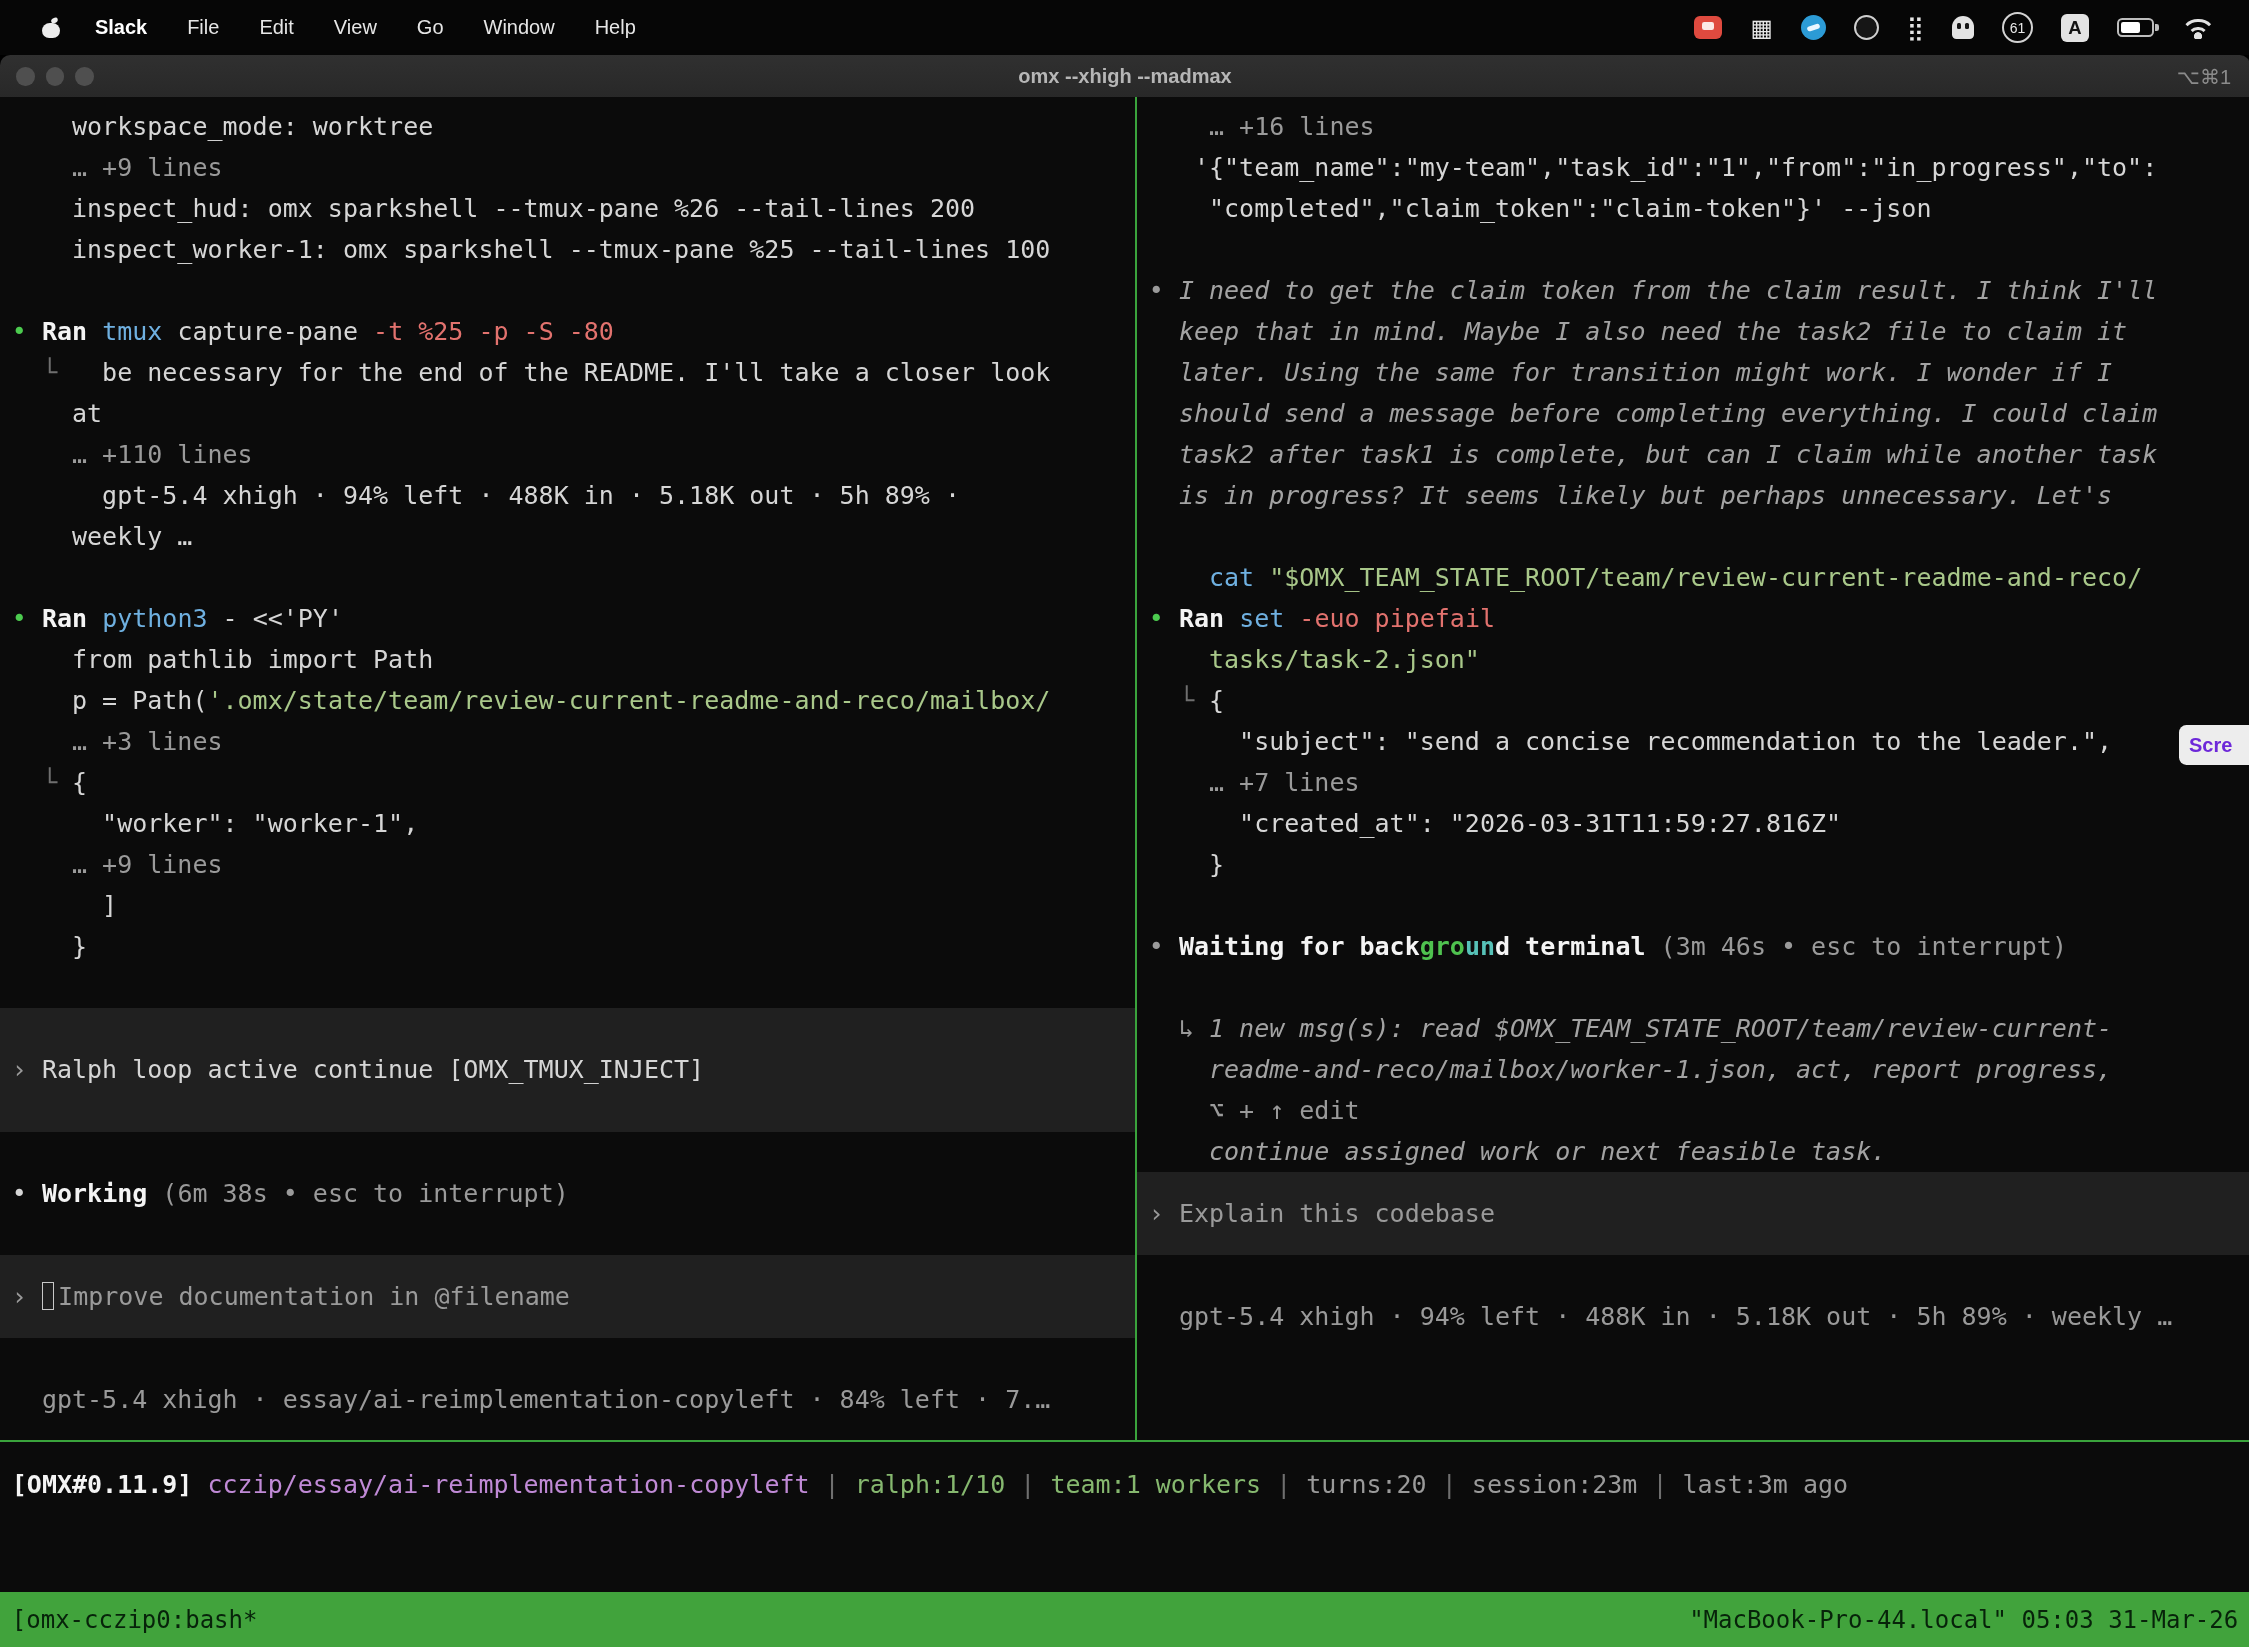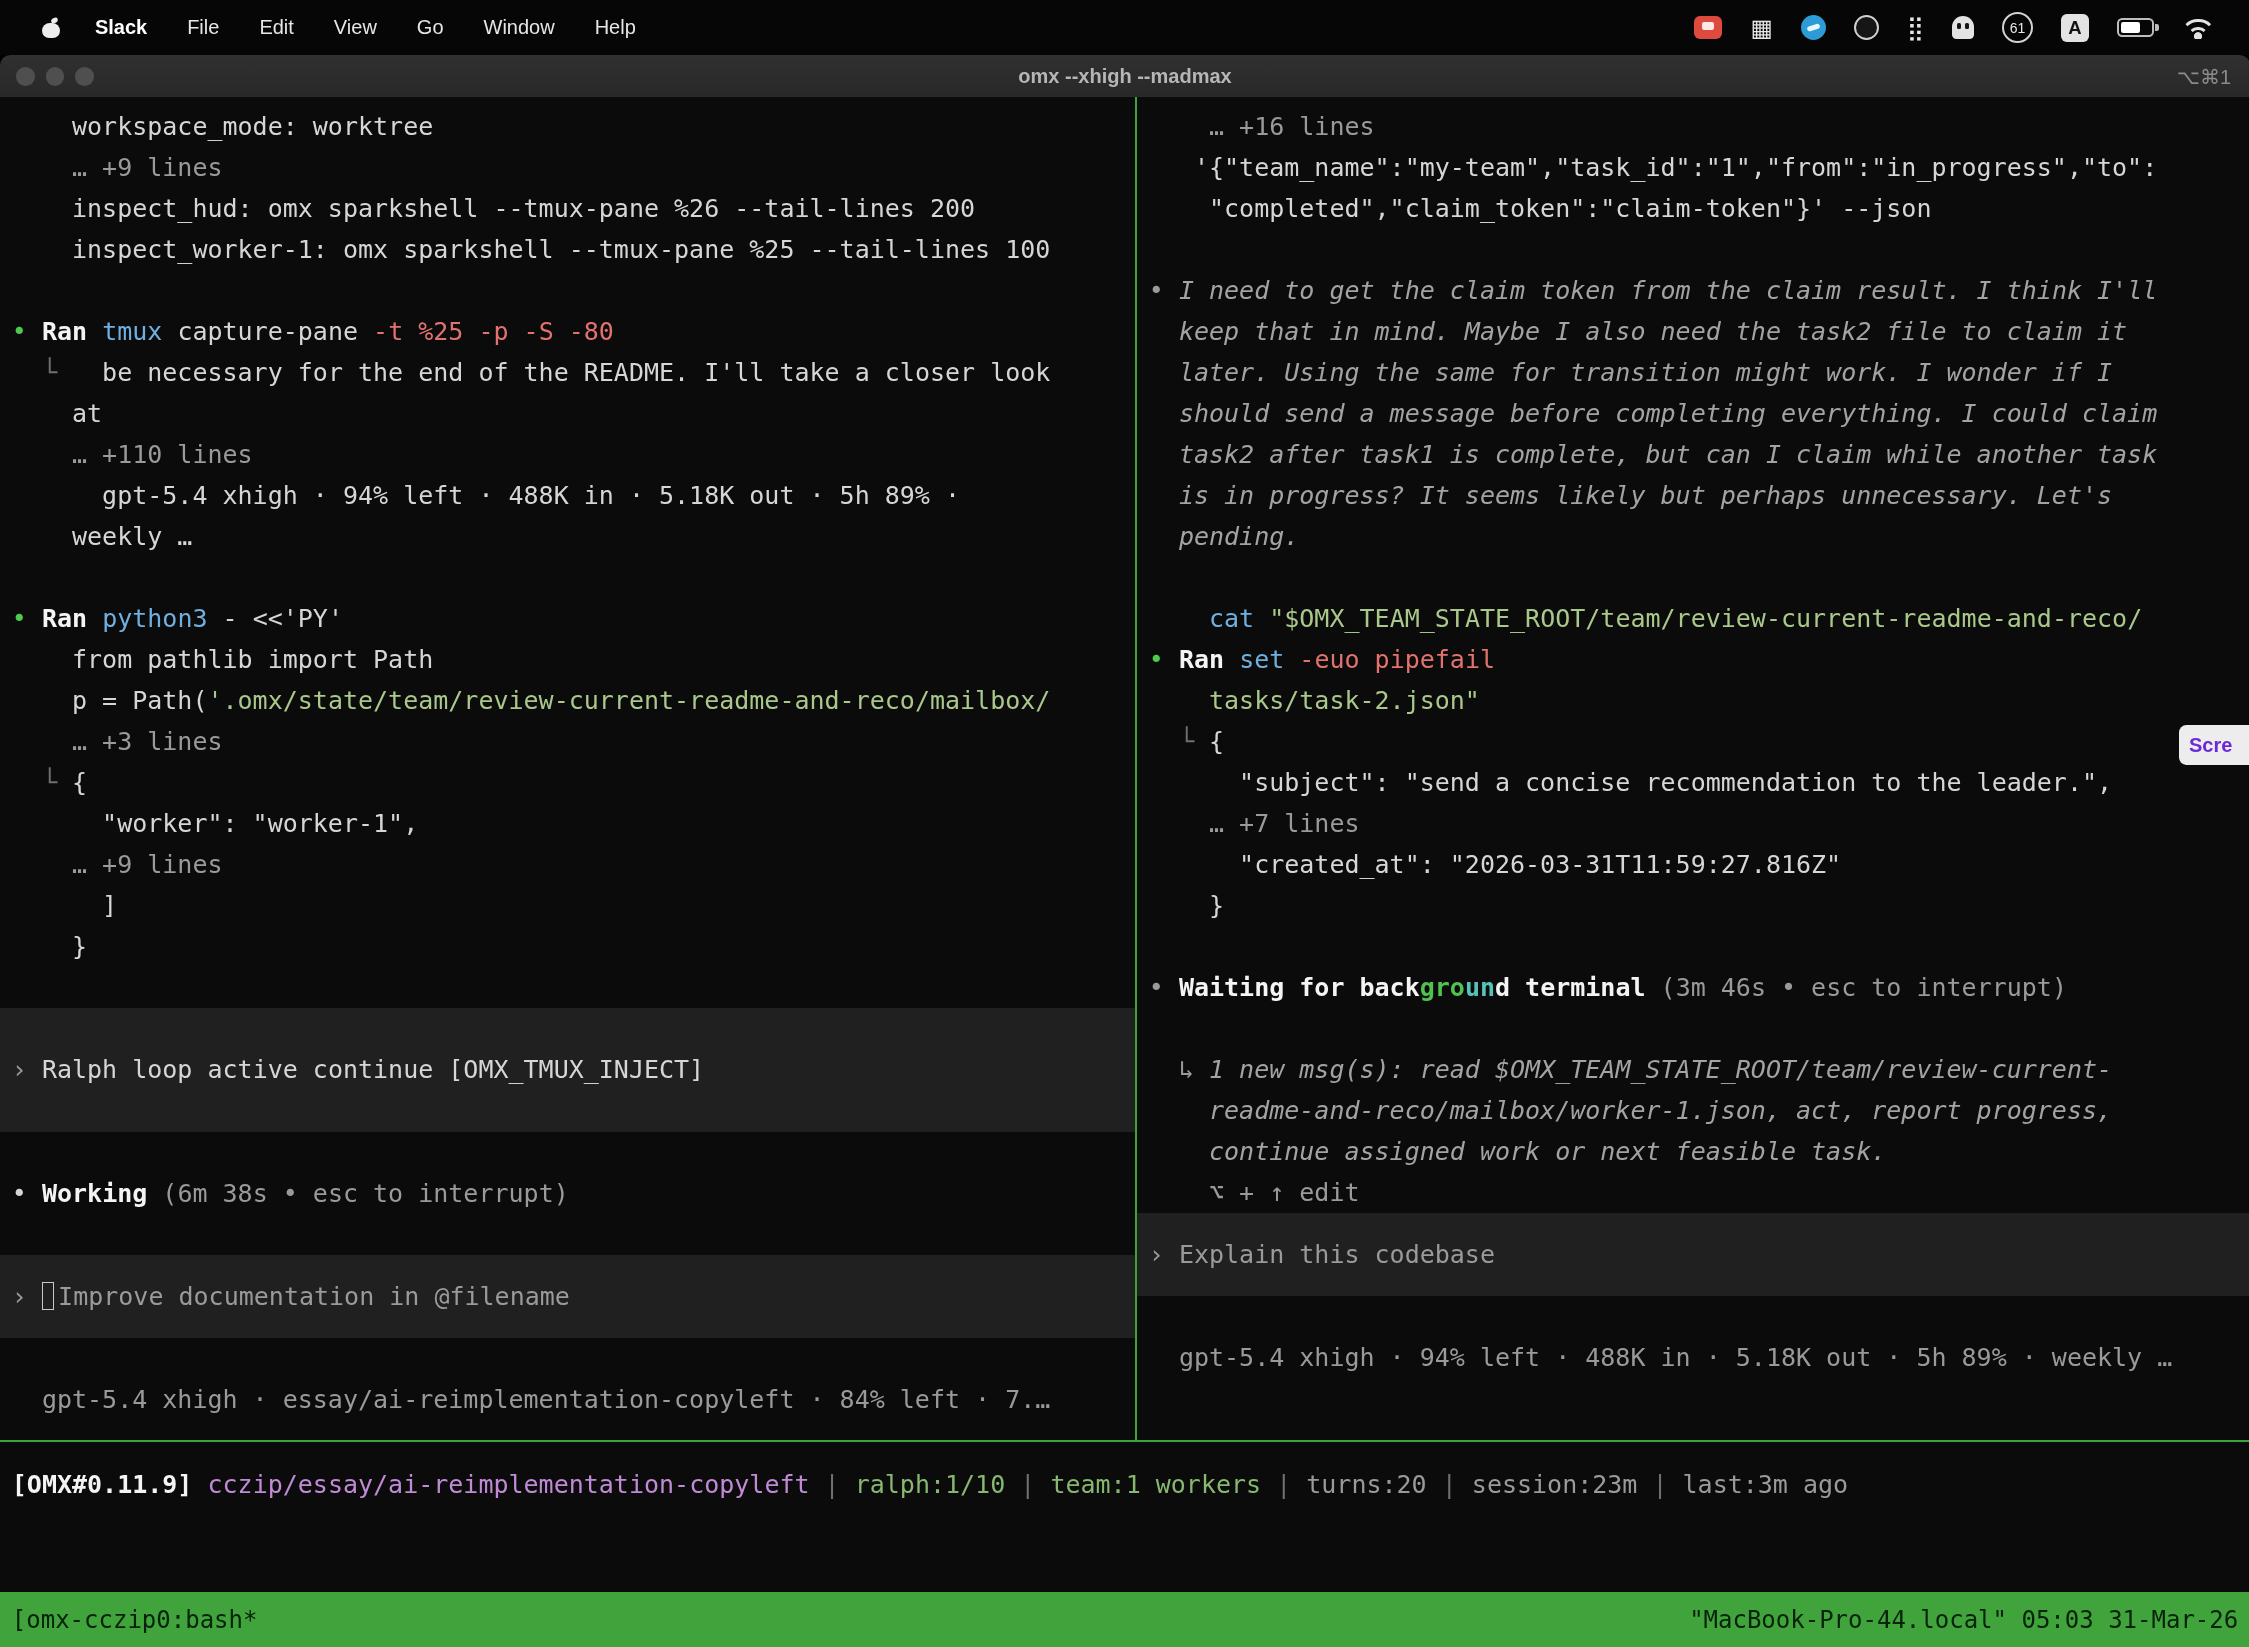--- a/index.html
+++ b/index.html
@@ -175,37 +175,36 @@
             <div class="line"><span class="s-dim">    … +16 lines</span></div>
             <div class="line"><span class="s-w">   '{"team_name":"my-team","task_id":"1","from":"in_progress","to":</span></div>
             <div class="line"><span class="s-w">    "completed","claim_token":"claim-token"}' --json</span></div>
             <div class="line"></div>
             <div class="line"><span class="s-dim">•</span><span class="s-w"> </span><span class="s-it">I need to get the claim token from the claim result. I think I'll</span></div>
             <div class="line"><span class="s-it">  keep that in mind. Maybe I also need the task2 file to claim it</span></div>
             <div class="line"><span class="s-it">  later. Using the same for transition might work. I wonder if I</span></div>
             <div class="line"><span class="s-it">  should send a message before completing everything. I could claim</span></div>
             <div class="line"><span class="s-it">  task2 after task1 is complete, but can I claim while another task</span></div>
             <div class="line"><span class="s-it">  is in progress? It seems likely but perhaps unnecessary. Let's</span></div>
-            <div class="line"><span class="s-it">  pending.</span></div>
             <div class="line"></div>
             <div class="line"><span class="s-w">    </span><span class="s-blue">cat</span><span class="s-w"> </span><span class="s-green">"$OMX_TEAM_STATE_ROOT/team/review-current-readme-and-reco/</span></div>
             <div class="line"><span class="s-gbul">•</span><span class="s-w"> </span><span class="s-b">Ran</span><span class="s-w"> </span><span class="s-blue">set</span><span class="s-red"> -euo pipefail</span></div>
             <div class="line"><span class="s-w">    </span><span class="s-green">tasks/task-2.json"</span></div>
             <div class="line"><span class="s-dim2">  └ </span><span class="s-w">{</span></div>
             <div class="line"><span class="s-w">      "subject": "send a concise recommendation to the leader.",</span></div>
             <div class="line"><span class="s-dim">    … +7 lines</span></div>
             <div class="line"><span class="s-w">      "created_at": "2026-03-31T11:59:27.816Z"</span></div>
             <div class="line"><span class="s-w">    }</span></div>
             <div class="line"></div>
             <div class="line"><span class="s-dim">•</span><span class="s-w"> </span><span class="s-b">Waiting for back</span><span class="s-shg">gro</span><span class="s-shc">un</span><span class="s-b">d terminal</span><span class="s-w"> </span><span class="s-dim">(3m 46s • esc to interrupt)</span></div>
             <div class="line"></div>
             <div class="line"><span class="s-dim">  ↳ </span><span class="s-it">1 new msg(s): read $OMX_TEAM_STATE_ROOT/team/review-current-</span></div>
             <div class="line"><span class="s-it">    readme-and-reco/mailbox/worker-1.json, act, report progress,</span></div>
+            <div class="line"><span class="s-dim">    ⌥ + ↑ edit</span></div>
             <div class="line"><span class="s-it">    continue assigned work or next feasible task.</span></div>
-            <div class="line"><span class="s-dim">    ⌥ + ↑ edit</span></div>
             <div class="band sm"><span class="s-dim">›</span><span class="s-dim"> Explain this codebase</span></div>
             <div class="line"></div>
             <div class="line"><span class="s-dim">  gpt-5.4 xhigh · 94% left · 488K in · 5.18K out · 5h 89% · weekly …</span></div>
           </div>
       </div>
       <div class="divider-h"></div>
       <div class="omx-status" id="omx-status"><span class="s-b">[OMX#0.11.9]</span><span class="s-w"> </span><span class="s-purple">cczip/essay/ai-reimplementation-copyleft</span><span class="s-dim2"> | </span><span class="s-green2">ralph:1/10</span><span class="s-dim2"> | </span><span class="s-green2">team:1 workers</span><span class="s-dim2"> | </span><span class="s-dim">turns:20</span><span class="s-dim2"> | </span><span class="s-dim">session:23m</span><span class="s-dim2"> | </span><span class="s-dim">last:3m ago</span></div>
       <div class="tmux-bar">
         <span>[omx-cczip0:bash*</span>
         <span>"MacBook-Pro-44.local" 05:03 31-Mar-26</span>

